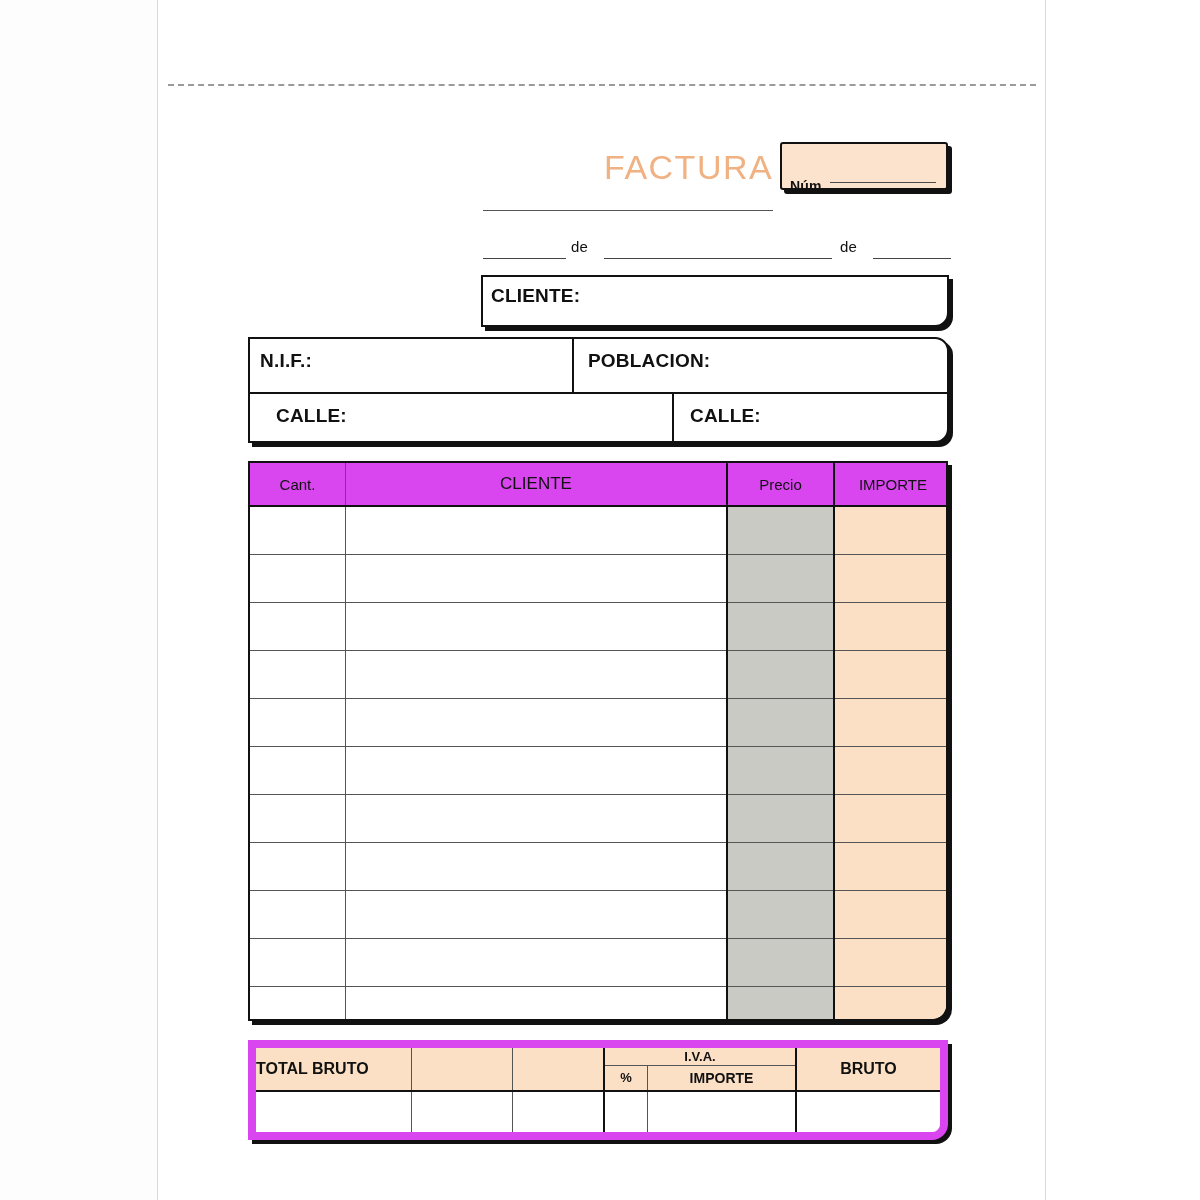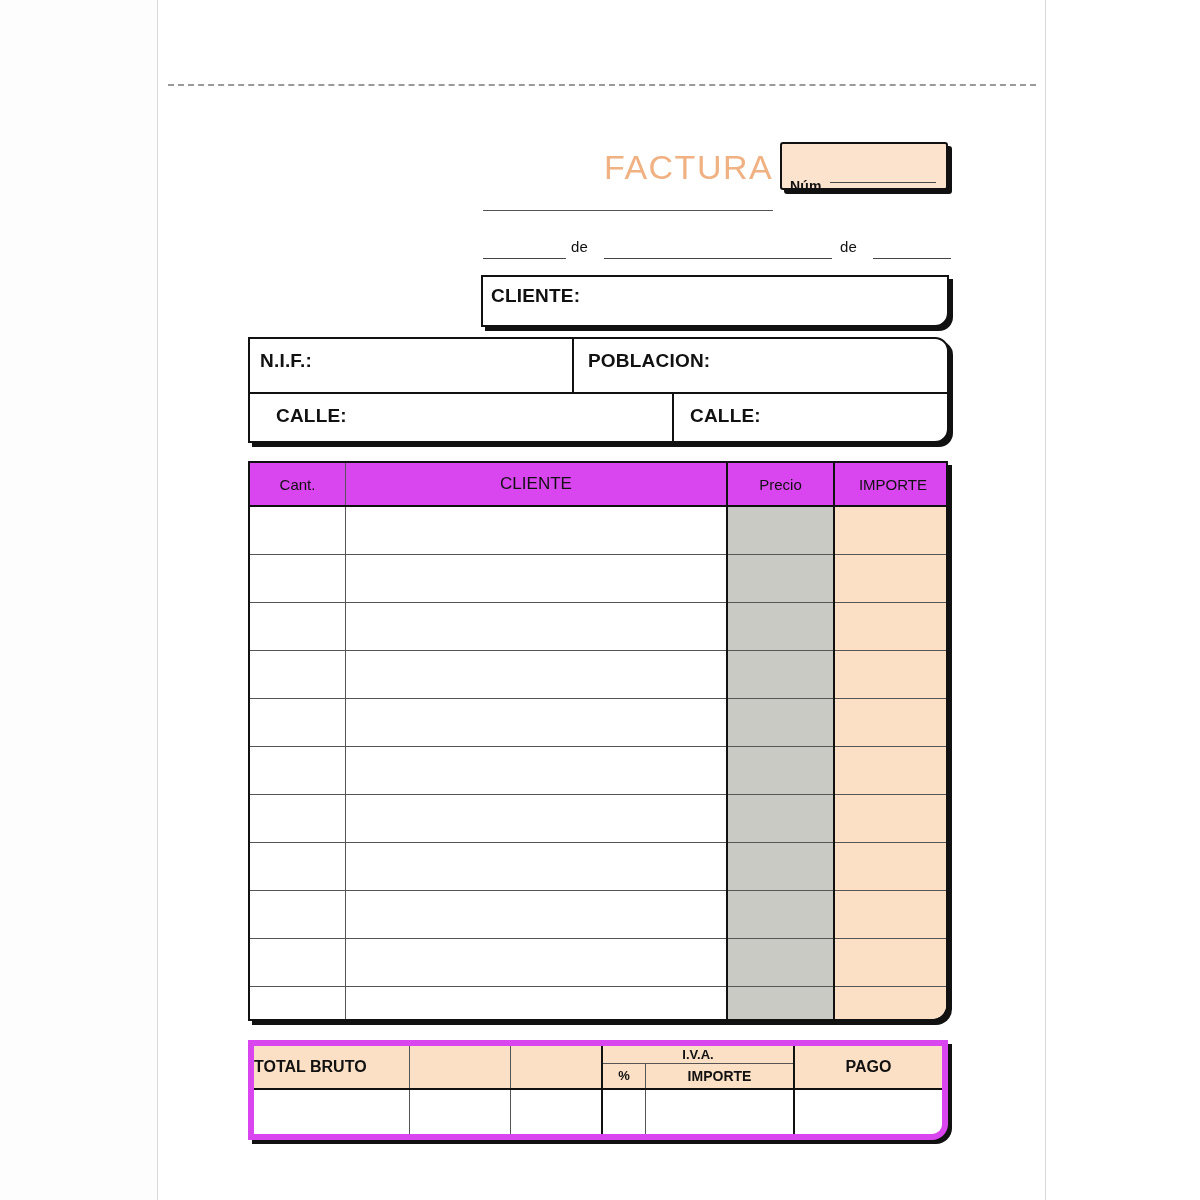--- a/index.html
+++ b/index.html
@@ -215,21 +215,21 @@
   .col-imp    { width: 116px; background: #fbe0c6; }
   #items tr.first-row td { border-top: none; }
 
   
   #totals {
     position: absolute;
     left: 248px;
     top: 1040px;
     width: 700px;
     height: 100px;
-    border: 6px solid #d946ef;
+    border: 8px solid #d946ef;
     box-sizing: border-box;
     border-radius: 0 0 16px 0;
     background: #f0abfc;
     box-shadow: 4px 4px 0 0 #111111;
     overflow: hidden;
   }
   #totals table {
     border-collapse: collapse;
     width: 100%;
     height: 100%;
@@ -420,21 +420,21 @@
         <td class="hdr vsep" style="width:90px;"></td>
         <td class="hdr vsep" style="width:190px; padding:0;">
           <div class="iva-wrap">
             <div class="iva-top">I.V.A.</div>
             <div class="iva-bottom">
               <div class="iva-pct">%</div>
               <div class="iva-imp">IMPORTE</div>
             </div>
           </div>
         </td>
-        <td class="hdr total-hdr">PAGO</td>
+        <td class="hdr total-hdr">BRUTO</td>
       </tr>
       <tr>
         <td class="body-cell vsep-thin"></td>
         <td class="body-cell vsep-thin"></td>
         <td class="body-cell vsep"></td>
         <td class="body-cell vsep" style="padding:0;">
           <div style="display:flex;height:100%;">
             <div style="width:42px;border-right:1px solid #555;"></div>
             <div style="flex:1;"></div>
           </div>

